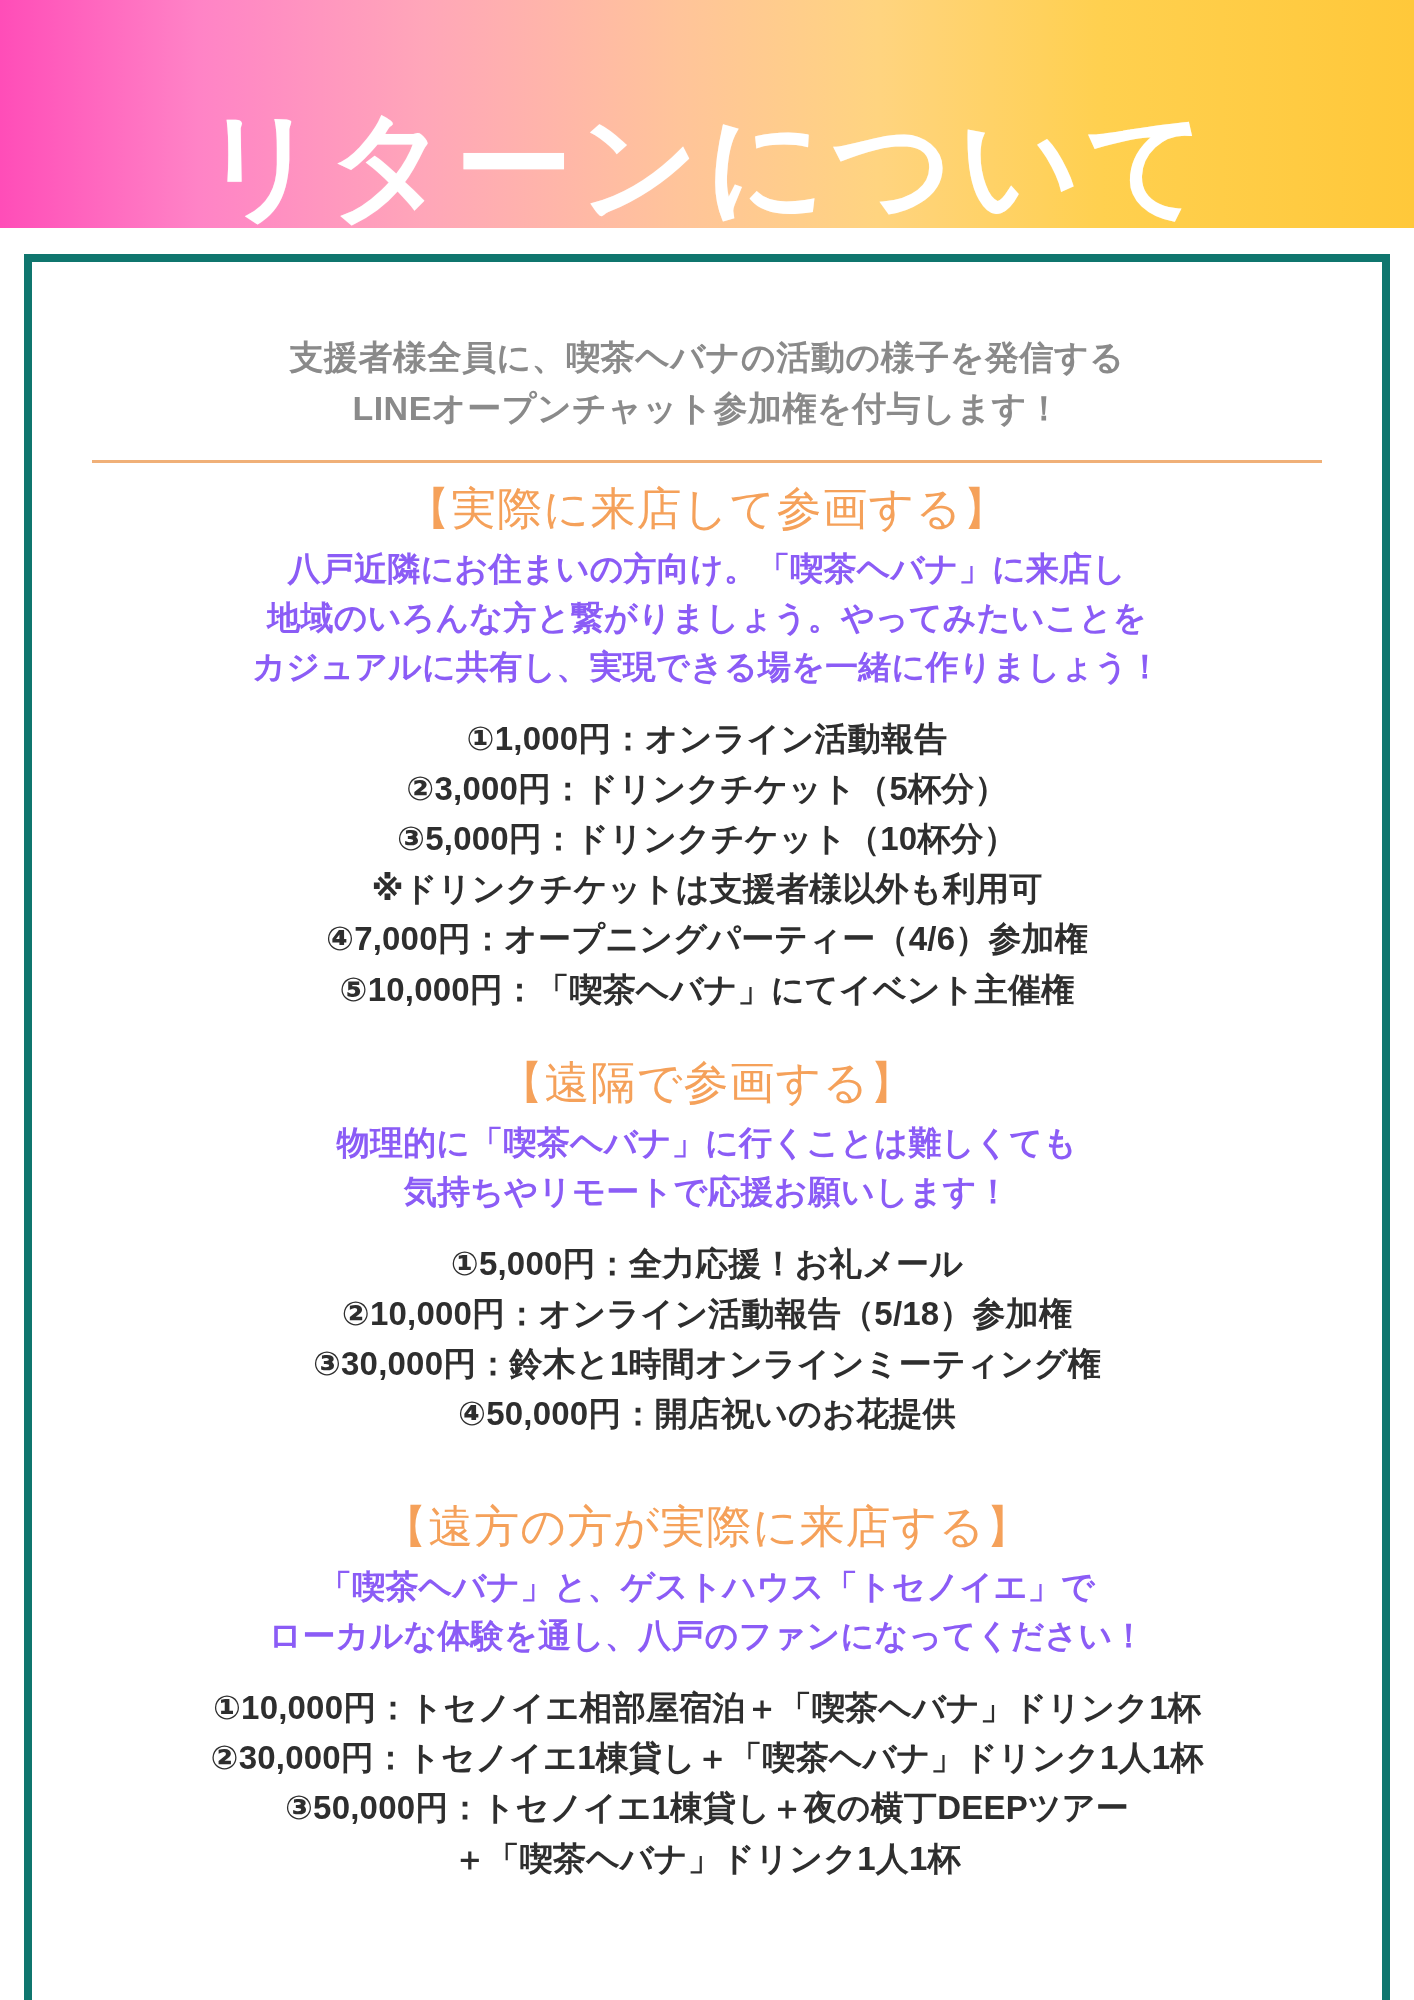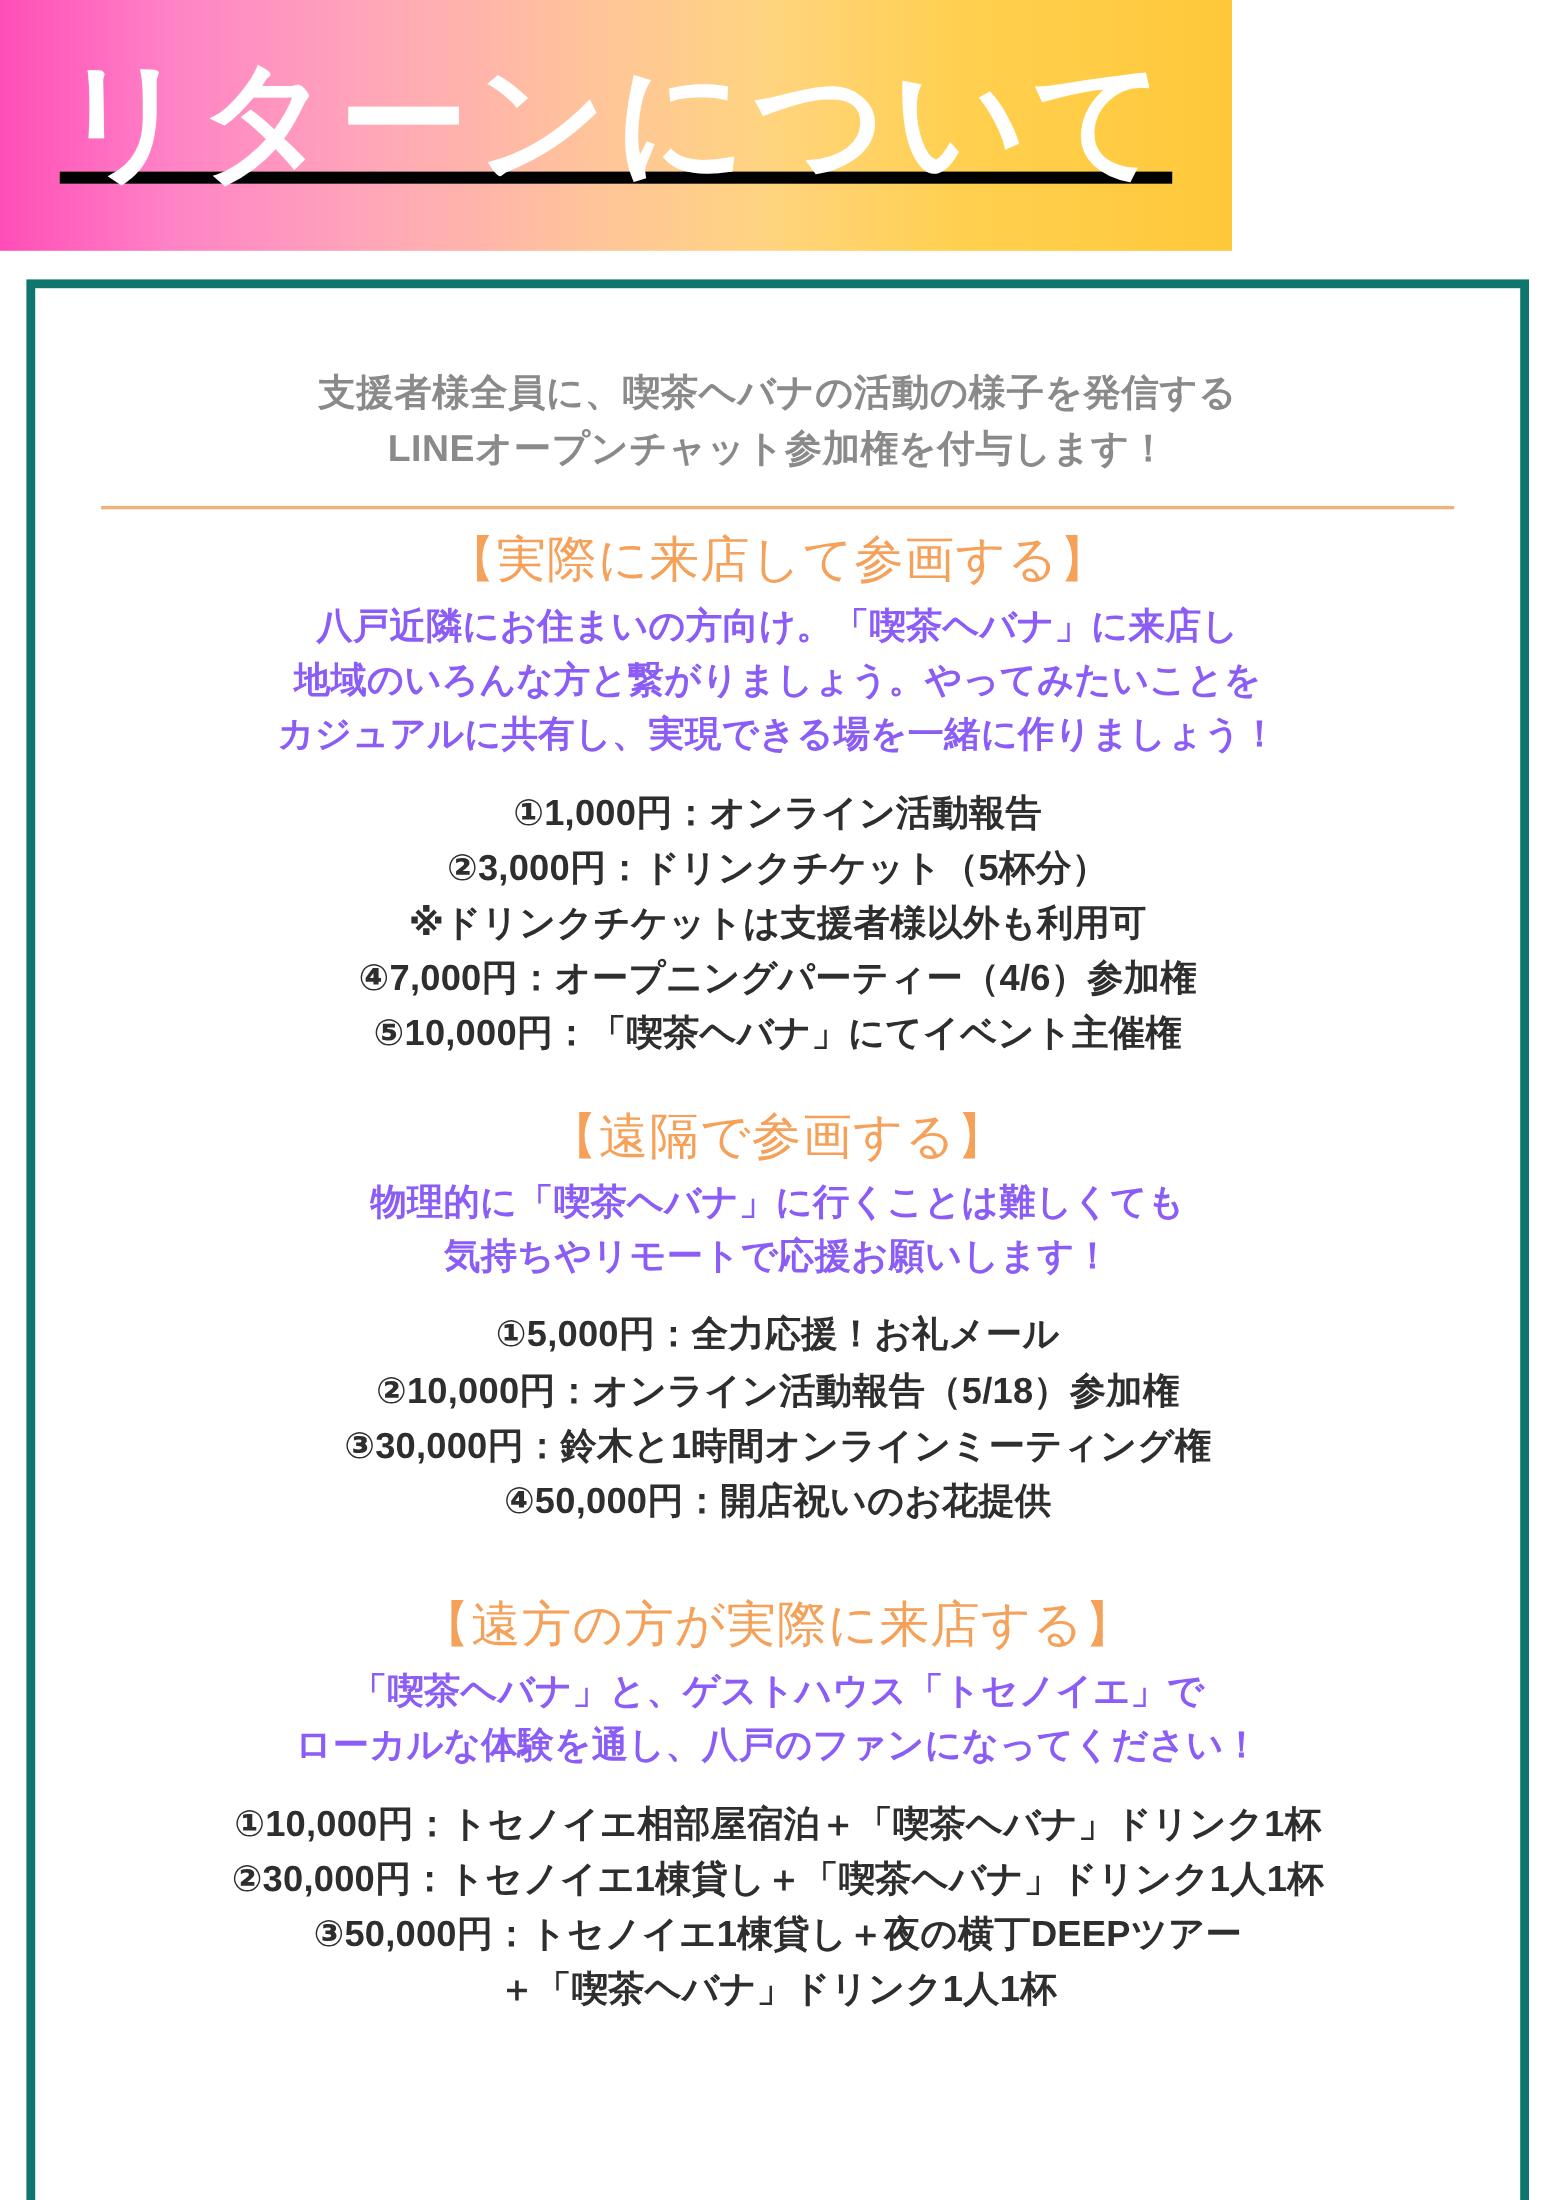--- a/index.html
+++ b/index.html
@@ -18,28 +18,27 @@
     position: relative;
     width: 1414px;
     height: 2000px;
     background: #ffffff;
     box-sizing: border-box;
   }
 
   
   .header-banner {
     position: relative;
-    width: 1120px;
+    width: 1414px;
     height: 228px;
     background: linear-gradient(90deg, #ff4db8 0%, #ff83c6 14%, #ffa6b9 30%, #ffc49a 48%, #ffd480 62%, #ffd04f 78%, #ffc83a 100%);
     display: flex;
-    align-items: center;
+    align-items: flex-end;
     justify-content: center;
     overflow: hidden;
-    text-decoration: underline;
   }
   .header-title {
     color: #ffffff;
     font-size: 118px;
     font-weight: 700;
     letter-spacing: 6px;
     line-height: 1.05;
     white-space: nowrap;
     margin-top: -6px;
     text-shadow: 0 0 1px rgba(255,255,255,0.4);
@@ -144,20 +143,21 @@
       <div class="section section-1">
         <div class="section-title">【実際に来店して参画する】</div>
         <div class="section-desc">
           <span class="l">八戸近隣にお住まいの方向け。「喫茶ヘバナ」に来店し</span>
           <span class="l">地域のいろんな方と繋がりましょう。やってみたいことを</span>
           <span class="l">カジュアルに共有し、実現できる場を一緒に作りましょう！</span>
         </div>
         <div class="items">
           <span class="item">①1,000円：オンライン活動報告</span>
           <span class="item">②3,000円：ドリンクチケット（5杯分）</span>
+          <span class="item">③5,000円：ドリンクチケット（10杯分）</span>
           <span class="item">※ドリンクチケットは支援者様以外も利用可</span>
           <span class="item">④7,000円：オープニングパーティー（4/6）参加権</span>
           <span class="item">⑤10,000円：「喫茶ヘバナ」にてイベント主催権</span>
         </div>
       </div>
 
       <div class="section section-2">
         <div class="section-title">【遠隔で参画する】</div>
         <div class="section-desc">
           <span class="l">物理的に「喫茶ヘバナ」に行くことは難しくても</span>

